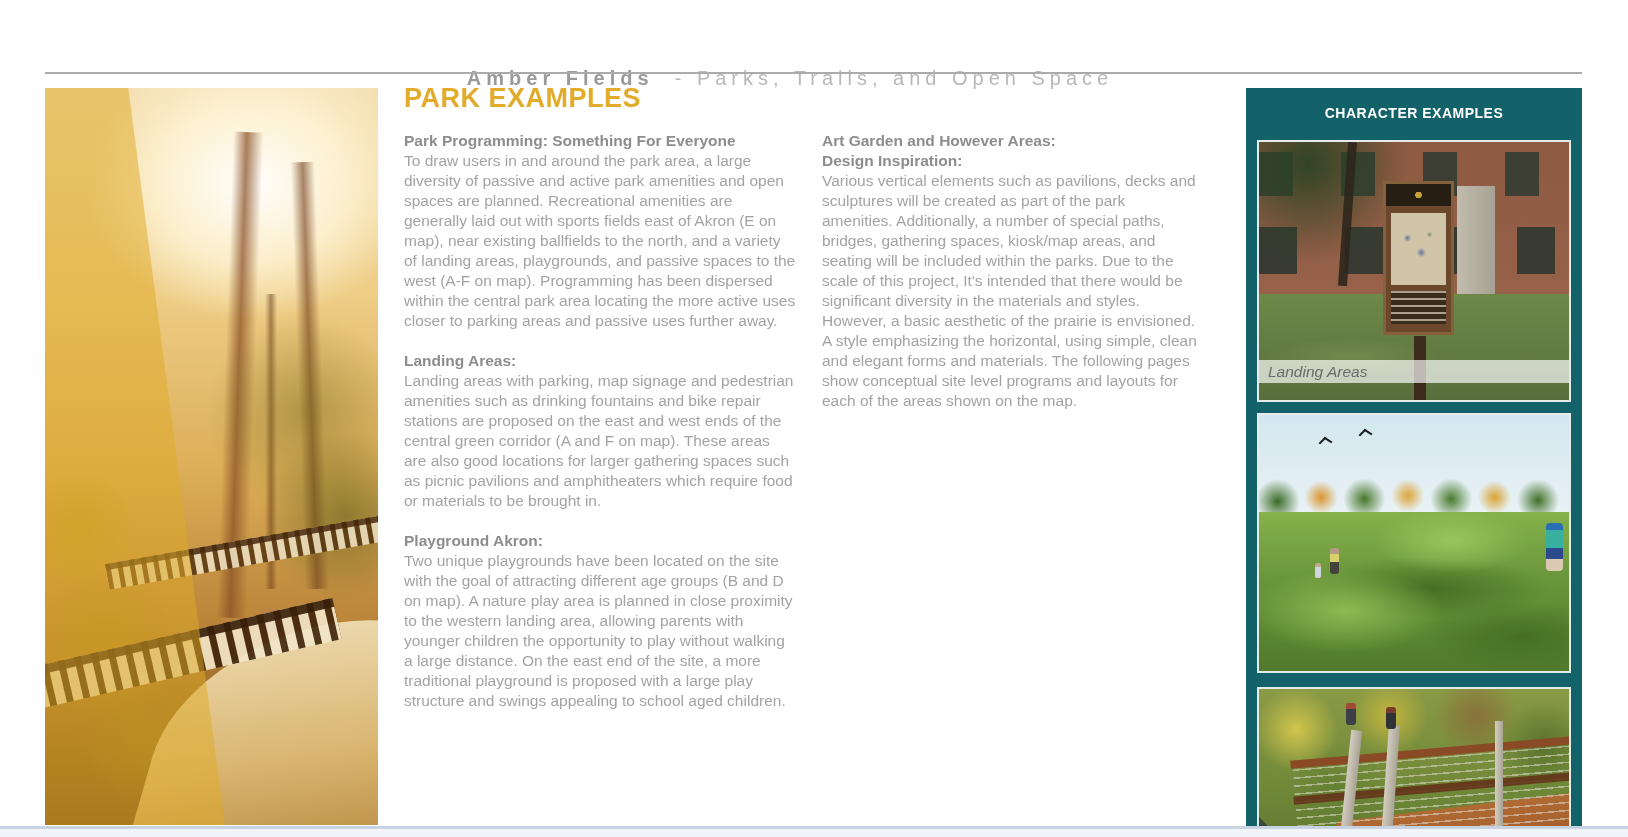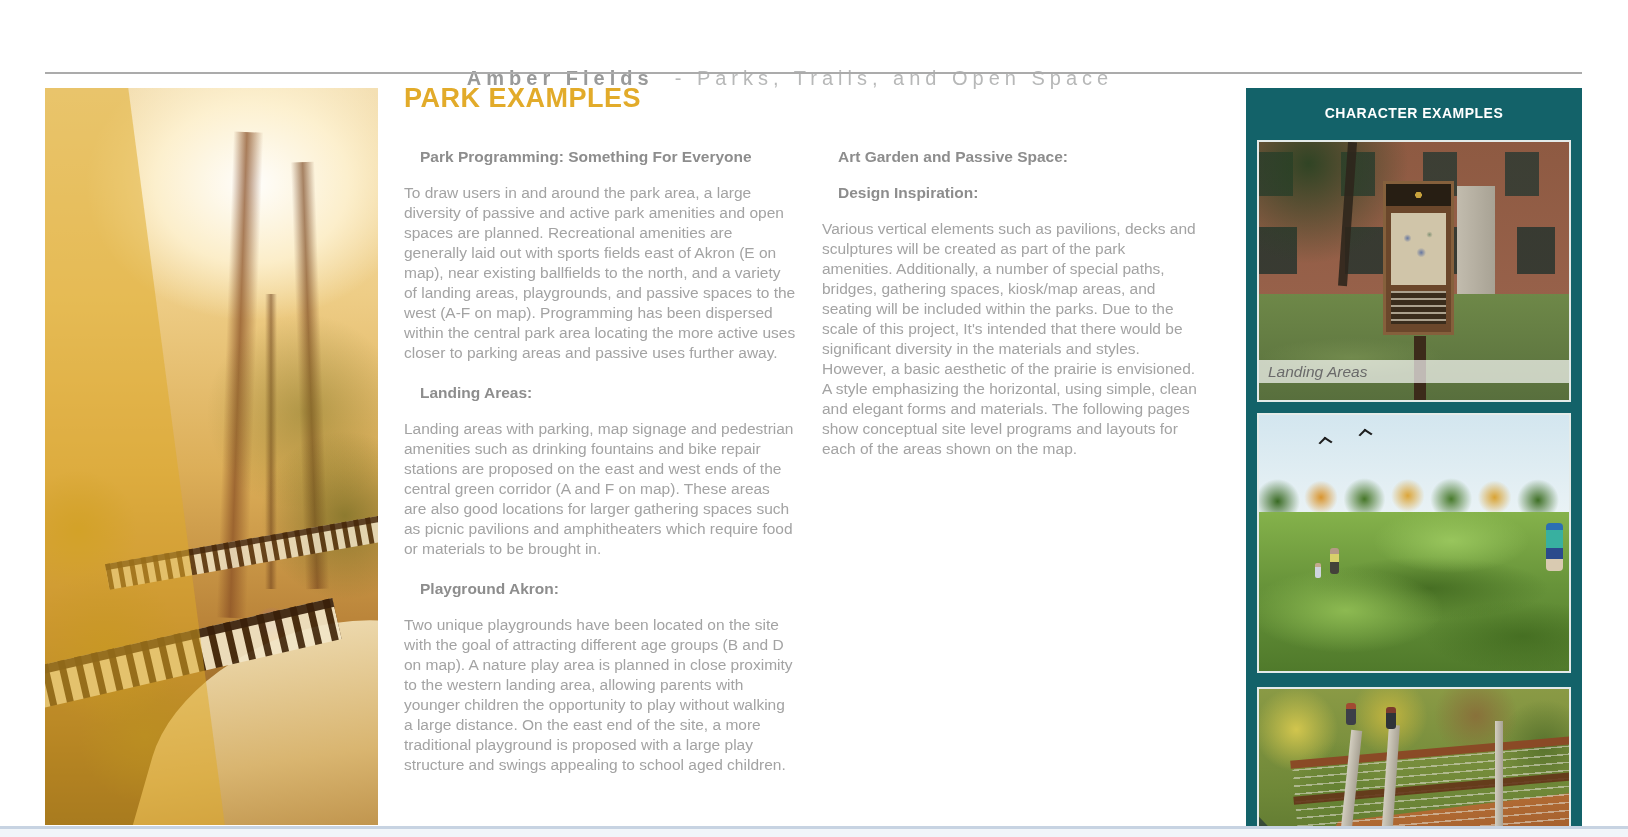--- a/index.html
+++ b/index.html
@@ -27,21 +27,21 @@
   .section-title {
     position: absolute; left: 404px; top: 83px;
     font-size: 27px; font-weight: bold; color: #E2AB2A; letter-spacing: 0.5px;
   }
 
   
   .text-col { position: absolute; top: 131px; }
   .text-col.c1 { left: 404px; width: 392px; }
   .text-col.c2 { left: 822px; width: 378px; }
   .text-col h3 {
-    margin: 16px; font-size: 15.5px; line-height: 20px;
+    margin: 0; font-size: 15.5px; line-height: 20px;
     font-weight: bold; color: #8d8d8d;
   }
   .text-col p {
     margin: 0 0 20px 0; font-size: 15.5px; line-height: 20px;
     color: #a3a3a3;
   }
 
   
   .trail-photo {
     position: absolute; left: 45px; top: 88px; width: 333px; height: 737px;
@@ -228,21 +228,21 @@
 <div class="text-col c1">
   <h3>Park Programming: Something For Everyone</h3>
   <p>To draw users in and around the park area, a large diversity of passive and active park amenities and open spaces are planned. Recreational amenities are generally laid out with sports fields east of Akron (E on map), near existing ballfields to the north, and a variety of landing areas, playgrounds, and passive spaces to the west (A-F on map). Programming has been dispersed within the central park area locating the more active uses closer to parking areas and passive uses further away.</p>
   <h3>Landing Areas:</h3>
   <p>Landing areas with parking, map signage and pedestrian amenities such as drinking fountains and bike repair stations are proposed on the east and west ends of the central green corridor (A and F on map). These areas are also good locations for larger gathering spaces such as picnic pavilions and amphitheaters which require food or materials to be brought in.</p>
   <h3>Playground Akron:</h3>
   <p>Two unique playgrounds have been located on the site with the goal of attracting different age groups (B and D on map). A nature play area is planned in close proximity to the western landing area, allowing parents with younger children the opportunity to play without walking a large distance. On the east end of the site, a more traditional playground is proposed with a large play structure and swings appealing to school aged children.</p>
 </div>
 
 <div class="text-col c2">
-  <h3>Art Garden and Passive Space:</h3>
+  <h3>Art Garden and However Areas:</h3>
   <h3>Design Inspiration:</h3>
   <p>Various vertical elements such as pavilions, decks and sculptures will be created as part of the park amenities. Additionally, a number of special paths, bridges, gathering spaces, kiosk/map areas, and seating will be included within the parks. Due to the scale of this project, It's intended that there would be significant diversity in the materials and styles. However, a basic aesthetic of the prairie is envisioned. A style emphasizing the horizontal, using simple, clean and elegant forms and materials. The following pages show conceptual site level programs and layouts for each of the areas shown on the map.</p>
 </div>
 
 <div class="sidebar">
   <div class="sidebar-title">CHARACTER EXAMPLES</div>
 
   <div class="side-img img-kiosk">
     <div class="layer k-brick"></div>
     <div class="layer k-win-row1"></div>

